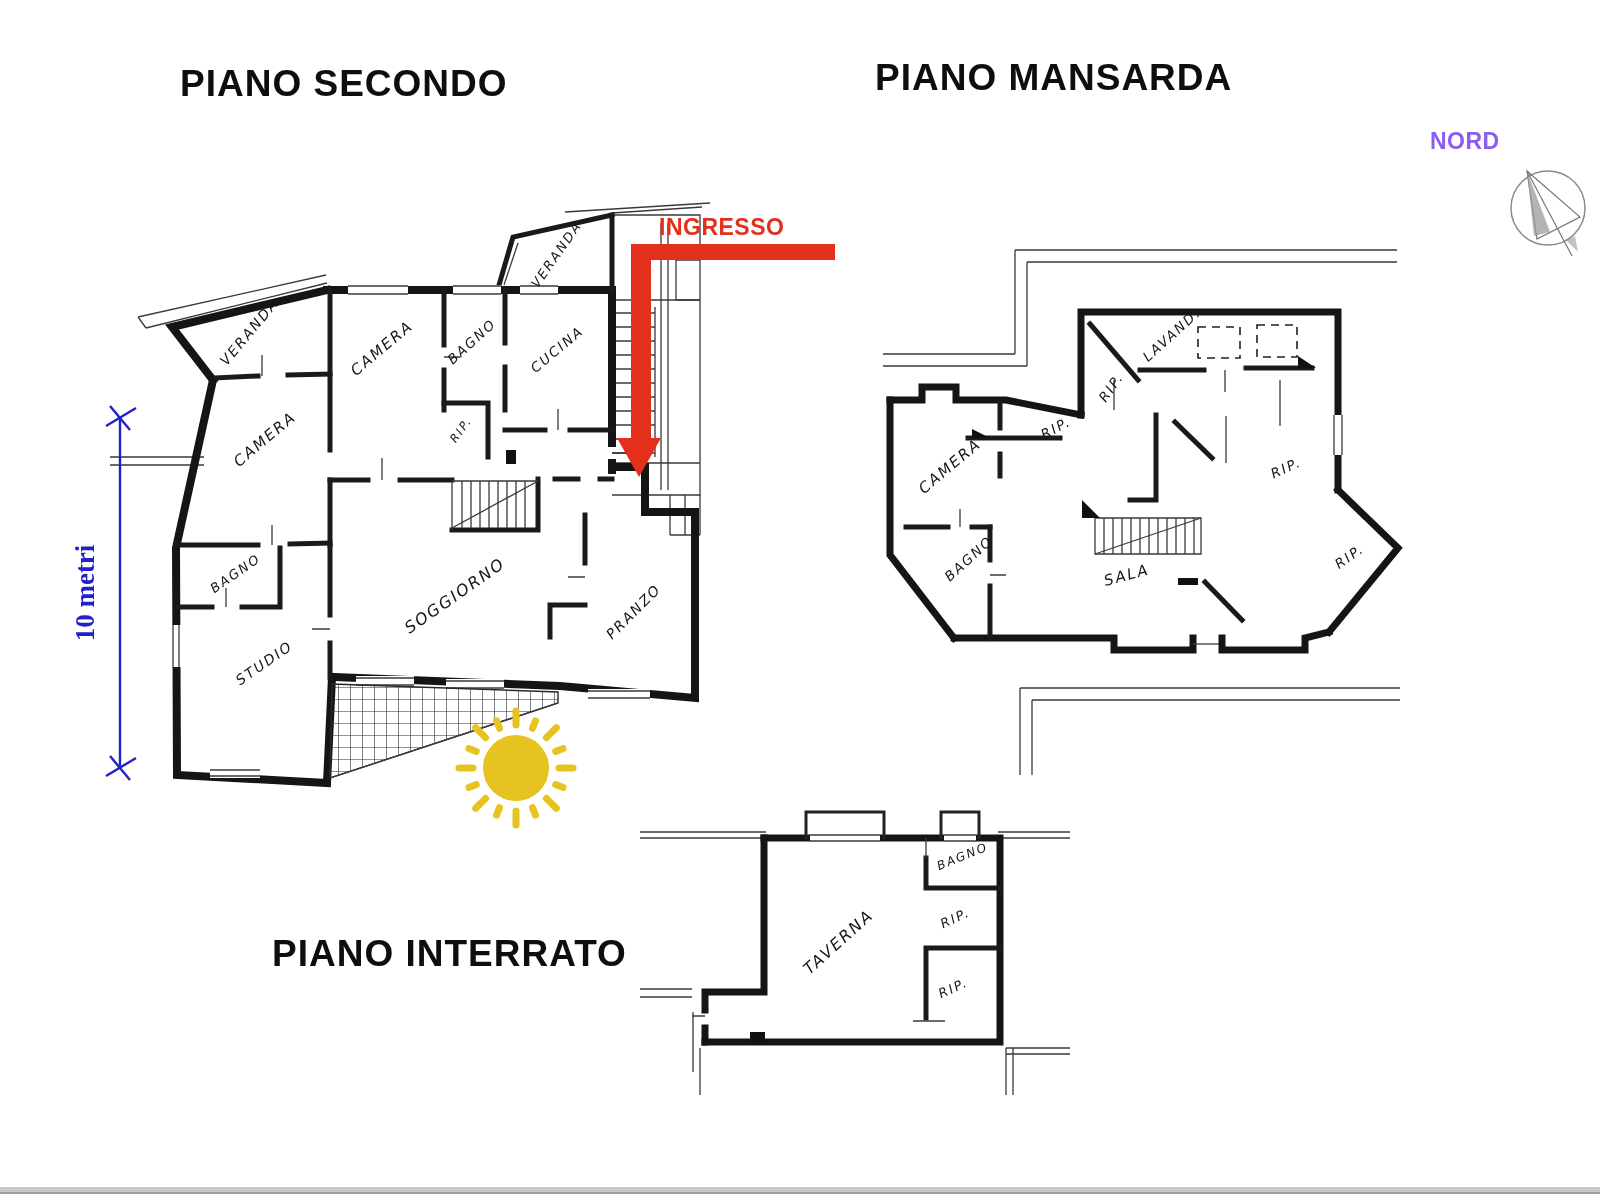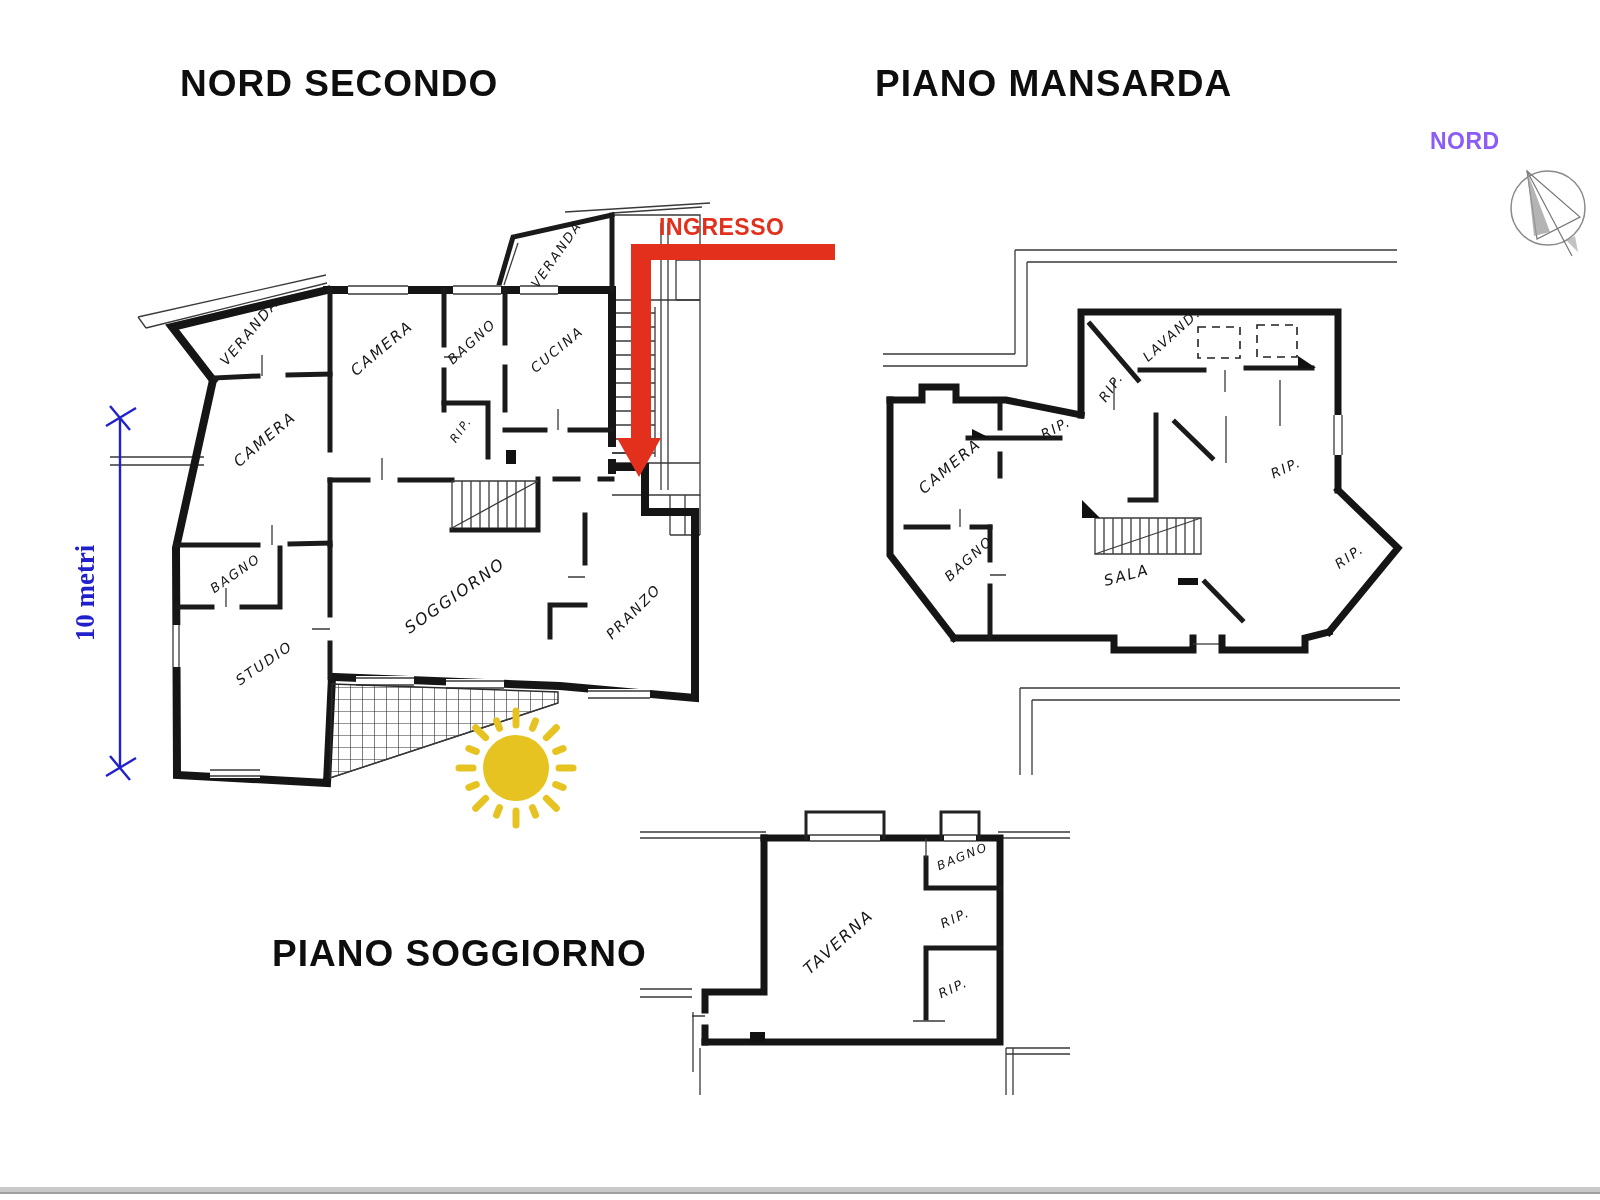--- a/index.html
+++ b/index.html
@@ -21,23 +21,23 @@
   .winfill{fill:#ffffff;stroke:none;}
   .blackfill{fill:#111;stroke:none;}
   #bottom-bar{position:absolute;left:0;top:1187px;width:1600px;height:5px;
               background:#c8c8c8;border-bottom:2px solid #9e9e9e;}
 </style>
 </head>
 <body>
 
 <div id="stage">
 
-  <div class="title" style="left:180px;top:63px;">NORD SECONDO</div>
-  <div class="title" style="left:875px;top:63px;">PIANO MANSARDA</div>
-  <div class="title" style="left:272px;top:933px;">PIANO SOGGIORNO</div>
+  <div class="title" style="left:180px;top:63px;">PIANO SECONDO</div>
+  <div class="title" style="left:875px;top:57px;">PIANO MANSARDA</div>
+  <div class="title" style="left:272px;top:933px;">PIANO INTERRATO</div>
   <div class="subtitle" style="left:1430px;top:128px;">NORD</div>
 
   <svg style="left:110px;top:195px;" width="740" height="605" viewBox="0 0 740 605">
 
     <g>
       <path class="thin" d="M28,122 L216,80 M36,133 L217,88 M28,122 L36,133"></path>
       <path class="thin" d="M0,262 L94,262 M0,270 L94,270"></path>
       <path class="thin" d="M455,17 L600,8 M502,18 L592,12"></path>
     </g>
 

